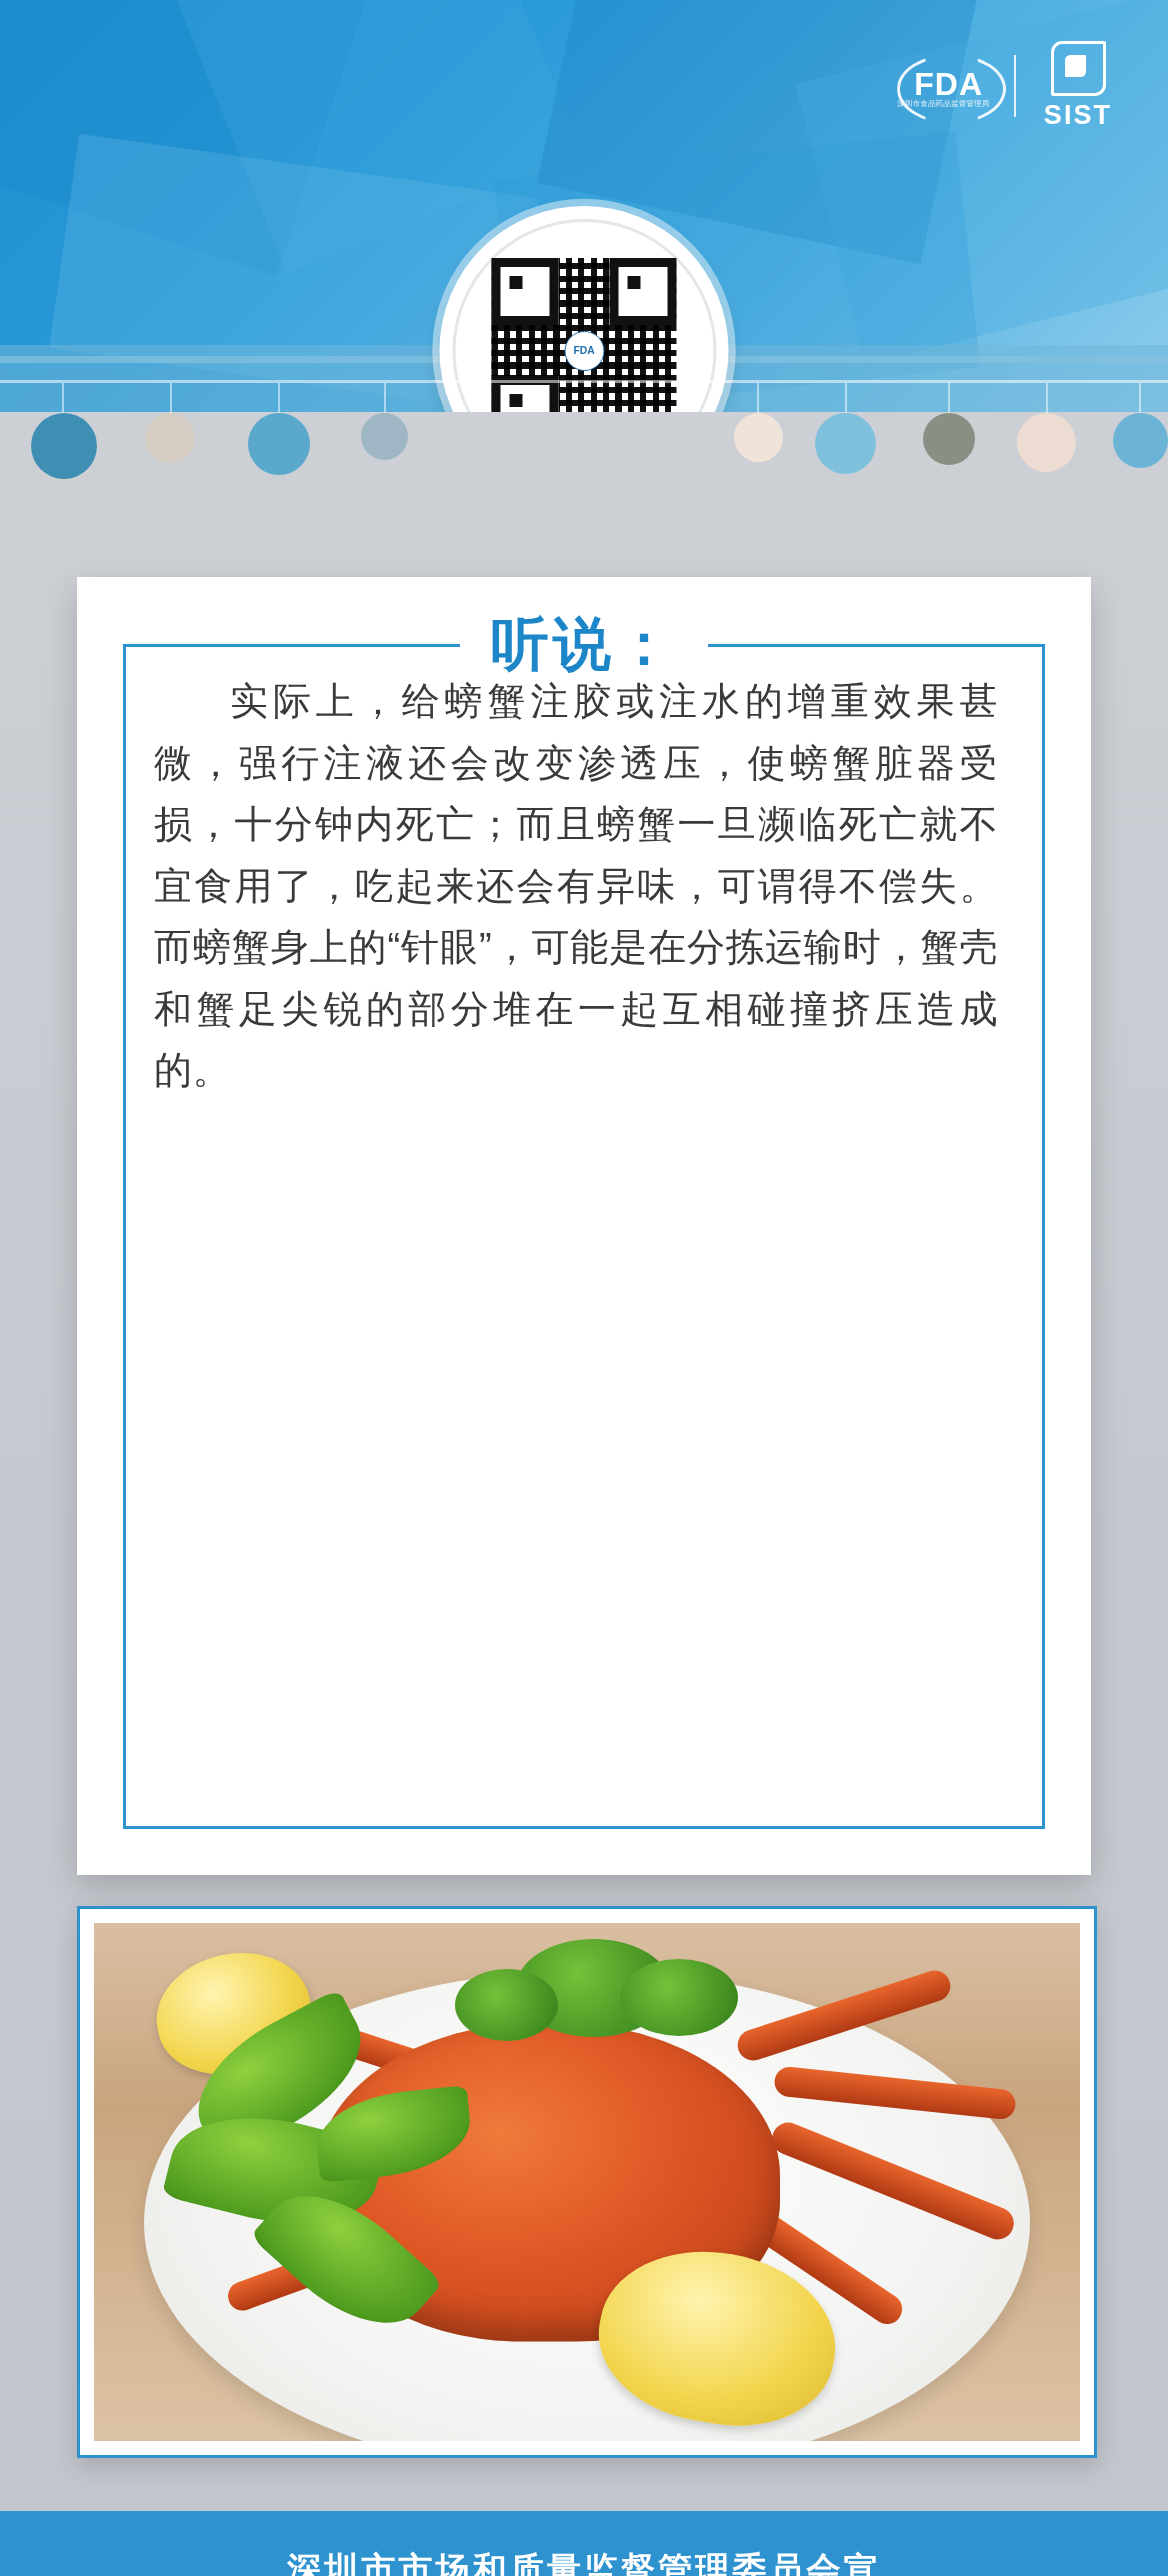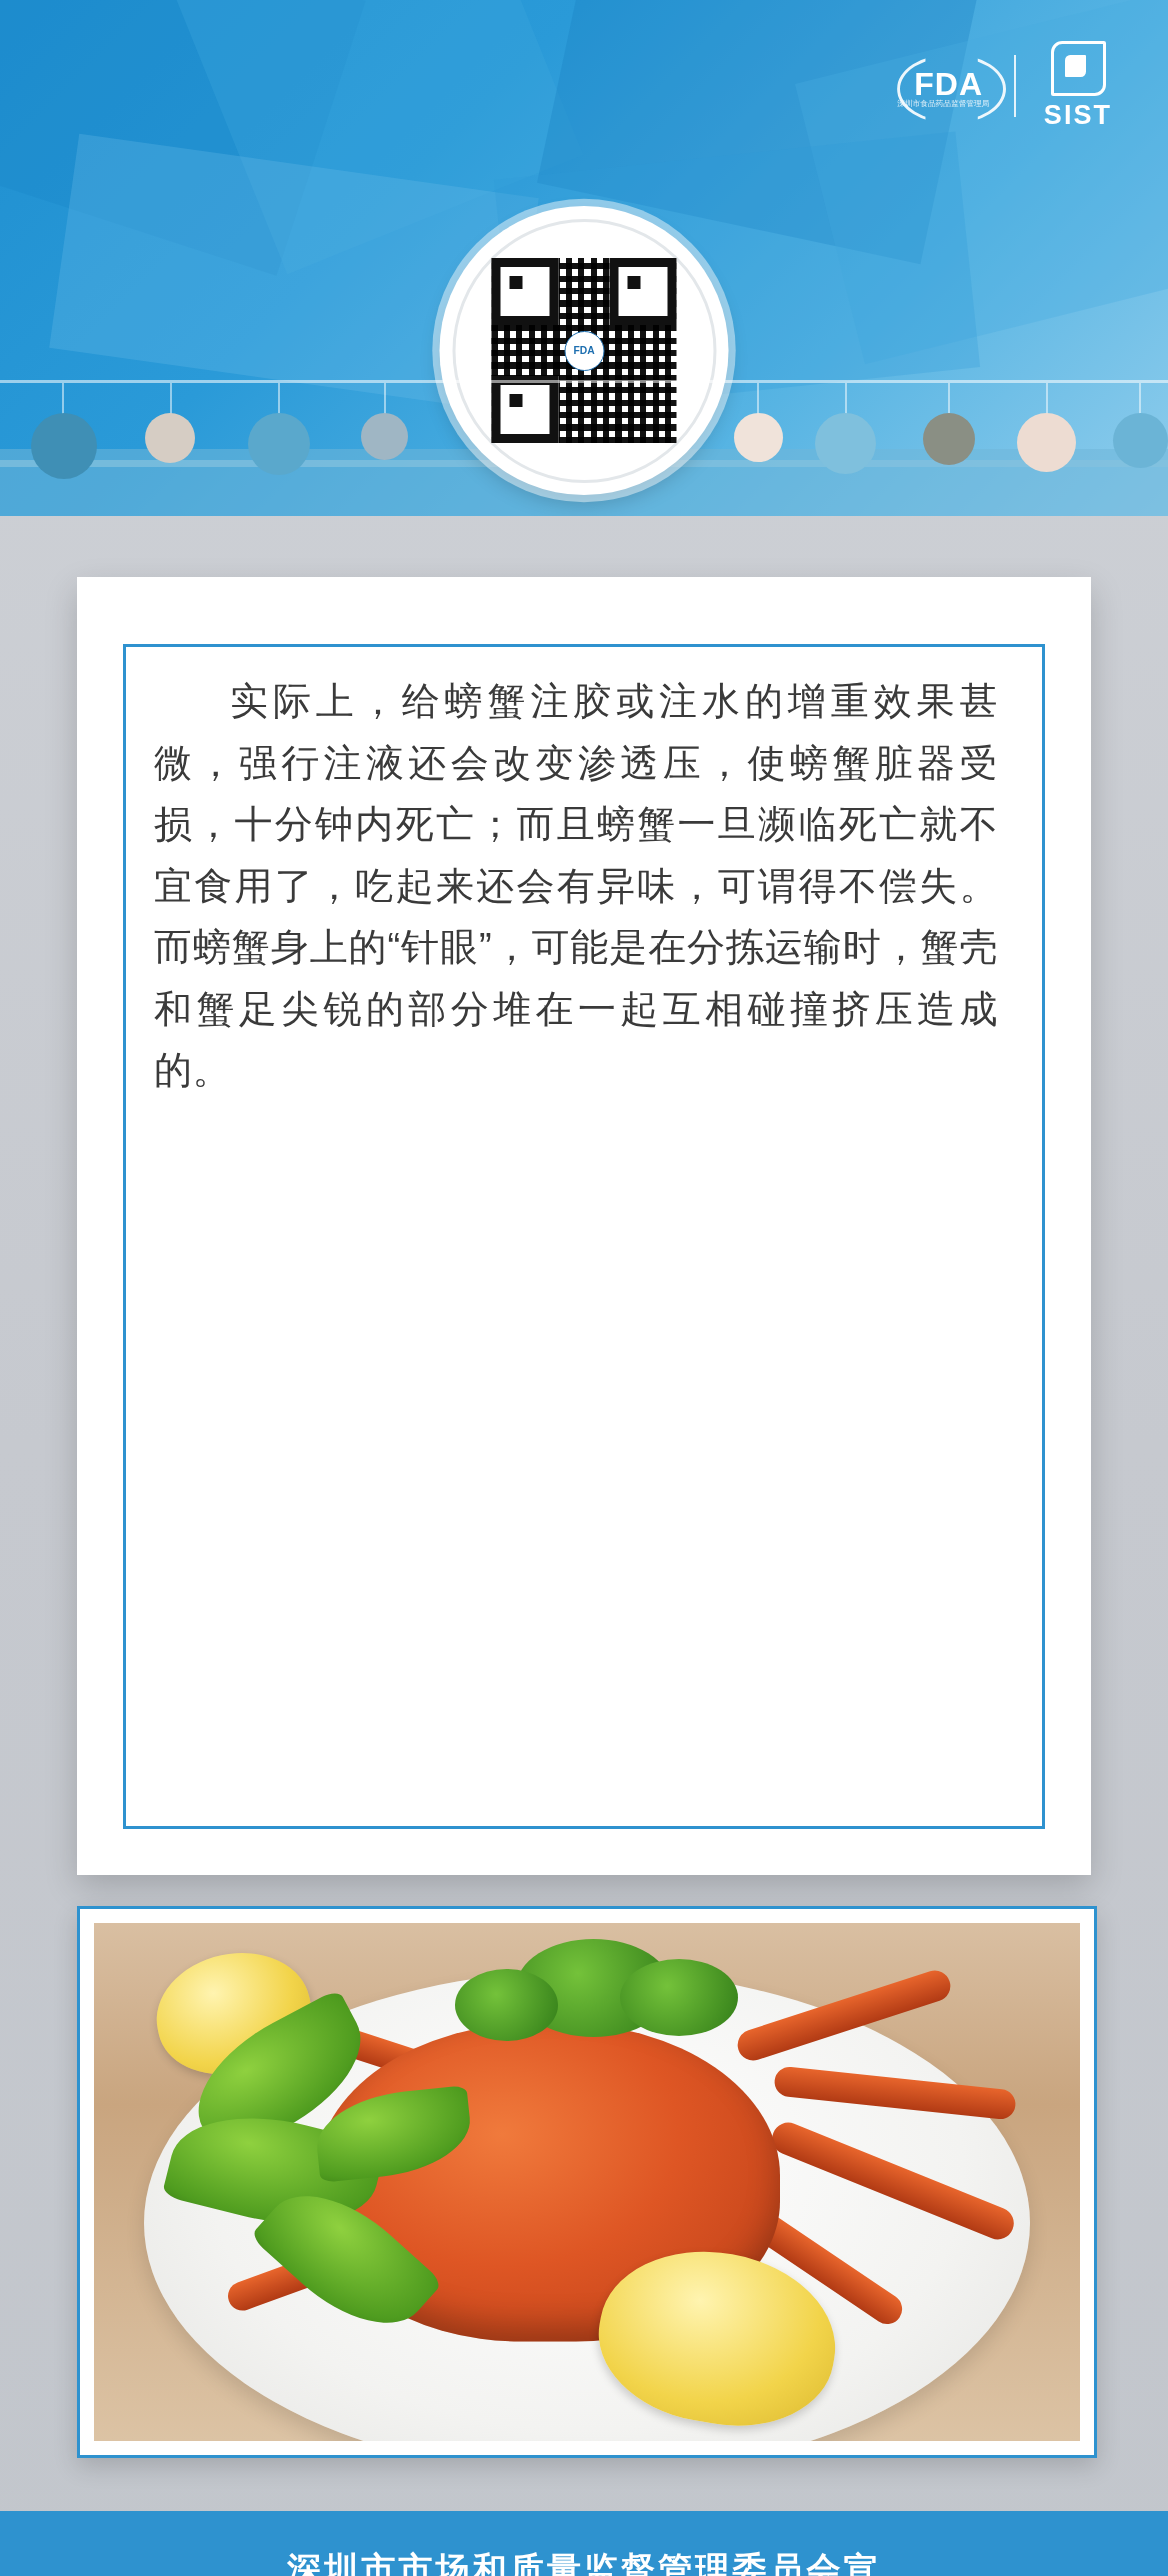--- a/index.html
+++ b/index.html
@@ -14,21 +14,21 @@
     height:2629px;
     overflow:hidden;
     background:linear-gradient(180deg,#cfd2d7 0%,#c6c9cf 55%,#c2c6cc 100%);
   }
 
   
   .header{
     position:absolute;
     left:0;top:0;
     width:1168px;
-    height:516px;
+    height:412px;
     background:linear-gradient(135deg,#1f8fd0 0%,#2a9ad8 35%,#57b4e3 70%,#8fcdec 100%);
     overflow:hidden;
   }
   .poly{position:absolute;opacity:.35;}
   .p1{left:-31px;top:-62px;width:361px;height:289px;background:#1b86c8;transform:rotate(18deg);}
   .p2{left:216px;top:-93px;width:319px;height:319px;background:#3da6dd;transform:rotate(-22deg);}
   .p3{left:567px;top:-103px;width:392px;height:330px;background:#1a80c2;transform:rotate(12deg);}
   .p4{left:824px;top:31px;width:402px;height:289px;background:#49acdf;transform:rotate(-14deg);}
   .p5{left:62px;top:165px;width:464px;height:216px;background:#6fc0e8;transform:rotate(8deg);opacity:.28;}
   .p6{left:505px;top:155px;width:464px;height:237px;background:#2f9bd6;transform:rotate(-6deg);opacity:.28;}
@@ -278,20 +278,23 @@
 
     <div class="dot" style="left:1046px;"></div>
     <div class="ball" style="left:1017px;width:59px;height:59px;background:#eddcd2;"></div>
 
     <div class="dot" style="left:1139px;"></div>
     <div class="ball" style="left:1113px;width:55px;height:55px;background:#6bb4d6;"></div>
   </div>
 
   <div class="card">
     <div class="card-inner">
+      <div class="title-wrap">
+        <span class="title-main">听说：</span>
+      </div>
       <div class="body-text">实际上，给螃蟹注胶或注水的增重效果甚微，强行注液还会改变渗透压，使螃蟹脏器受损，十分钟内死亡；而且螃蟹一旦濒临死亡就不宜食用了，吃起来还会有异味，可谓得不偿失。而螃蟹身上的“针眼”，可能是在分拣运输时，蟹壳和蟹足尖锐的部分堆在一起互相碰撞挤压造成的。</div>
     </div>
   </div>
 
   <div class="photo-frame">
     <div class="photo">
       <div class="plate"></div>
 
       <div class="leg" style="left:639px;top:77px;width:222px;height:31px;transform:rotate(-18deg);"></div>
       <div class="leg" style="left:680px;top:155px;width:242px;height:30px;transform:rotate(6deg);"></div>

